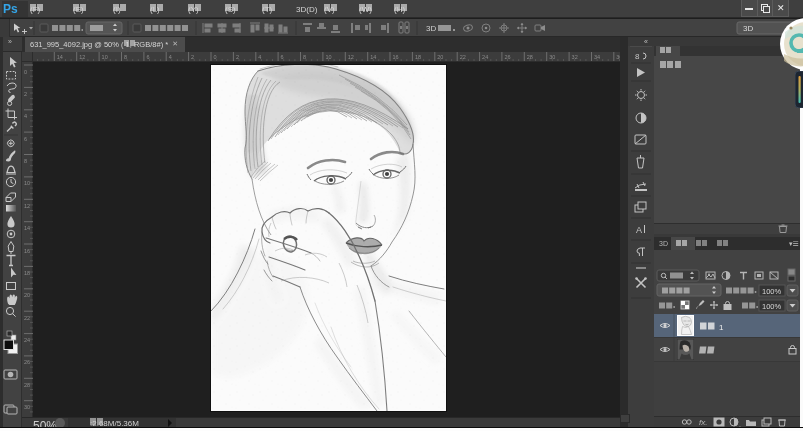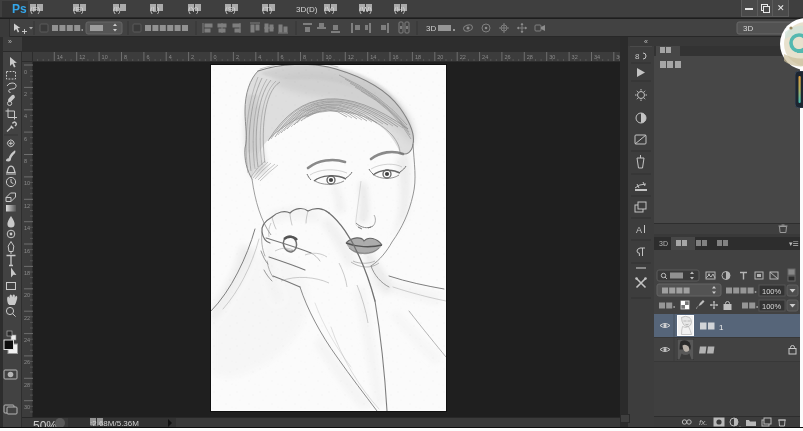--- a/index.html
+++ b/index.html
@@ -12,21 +12,21 @@
   background:repeating-linear-gradient(90deg,currentColor 0 5px,transparent 5px 6.4px);
   opacity:.62;}
 .txt{font-size:8px;color:#cfcfcf;white-space:nowrap;}
 #menuitems .zh{opacity:.72;}
 </style></head>
 <body>
 <div id="app">
 
   <div id="menubar" style="left:0;top:0;width:803px;height:18px;background:#3f3f3f;border-bottom:1px solid #2a2a2a;"></div>
   <div id="pslogo" style="left:2px;top:1px;width:26px;height:16px;background:#343434;"></div>
-  <div style="left:12px;top:2px;font-size:12px;font-weight:bold;color:#34a5e8;letter-spacing:0px;">Ps</div>
+  <div style="left:3px;top:2px;font-size:12px;font-weight:bold;color:#34a5e8;letter-spacing:0px;">Ps</div>
   <div id="menuitems" class="txt" style="left:0;top:5px;width:803px;height:10px;color:#d4d4d4;">
       <span style="position:absolute;left:30px;top:0;"><span class="zh" style="width:14px"></span>(F)</span>
       <span style="position:absolute;left:73px;top:0;"><span class="zh" style="width:14px"></span>(E)</span>
       <span style="position:absolute;left:113px;top:0;"><span class="zh" style="width:14px"></span>(I)</span>
       <span style="position:absolute;left:150px;top:0;"><span class="zh" style="width:14px"></span>(L)</span>
       <span style="position:absolute;left:188px;top:0;"><span class="zh" style="width:14px"></span>(Y)</span>
       <span style="position:absolute;left:225px;top:0;"><span class="zh" style="width:14px"></span>(S)</span>
       <span style="position:absolute;left:262px;top:0;"><span class="zh" style="width:14px"></span>(T)</span>
       <span style="position:absolute;left:296px;top:0;">3D(D)</span>
       <span style="position:absolute;left:324px;top:0;"><span class="zh" style="width:14px"></span>(V)</span>
@@ -174,20 +174,21 @@
       </g>
 
       <rect x="737" y="3" width="58" height="12" rx="2" fill="#525252" stroke="#686868" stroke-width="1"></rect>
       <text x="743" y="12" font-size="8" fill="#d8d8d8" font-family="Liberation Sans">3D</text>
       <path d="M786,7.5 l5,0 l-2.5,3 z" fill="#ccc"></path>
     </svg>
   </div>
 
   <div id="tabrow" style="left:22px;top:37px;width:598px;height:15px;background:#2d2d2d;"></div>
   <div id="toolhead" style="left:0;top:37px;width:22px;height:15px;background:#3c3c3c;border-bottom:1px solid #2a2a2a;color:#bbb;font-size:7px;padding:1px 0 0 8px;">»</div>
+  <div id="doctab" style="left:25px;top:37px;width:160px;height:15px;background:#4c4c4c;color:#d6d6d6;font-size:7.5px;padding:3px 0 0 5px;white-space:nowrap;">631_995_4092.jpg @ 50% (<span class="zh6" style="width:13px;margin-top:0;"></span> 1, RGB/8#) * &nbsp;<span style="color:#b5b5b5;font-size:7px;">✕</span></div>
 
   <div id="toolbar" style="left:0;top:52px;width:22px;height:375px;background:#424242;border-right:1px solid #2e2e2e;"></div>
   <div style="left:0;top:37px;width:3px;height:391px;background:#2d2d2d;"></div>
   <div id="toolicons" style="left:0;top:52px;width:22px;height:375px;">
       <svg width="22" height="375" viewBox="0 0 22 375" xmlns="http://www.w3.org/2000/svg">
         <g transform="translate(5,4)">
           <path d="M5,1 l0,9 l2.3,-2.2 l1.7,3.8 l1.6,-0.8 l-1.7,-3.8 l3,-0.3 z" fill="#c9c9c9"></path>
         </g>
         <g transform="translate(5,17)">
           <rect x="1.5" y="2.5" width="9" height="7.5" fill="none" stroke="#c9c9c9" stroke-dasharray="1.8 1.3"></rect>

